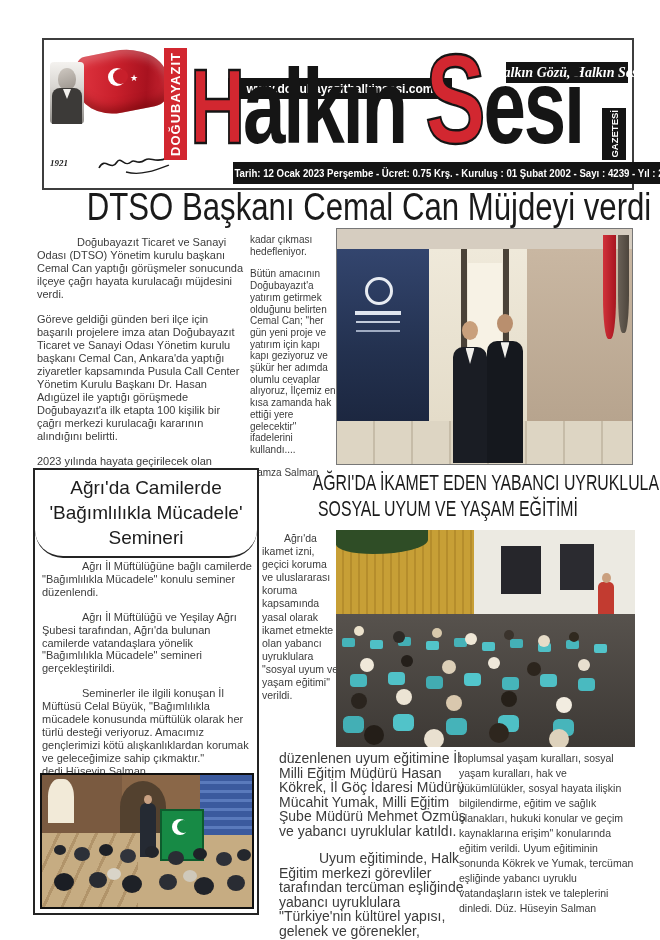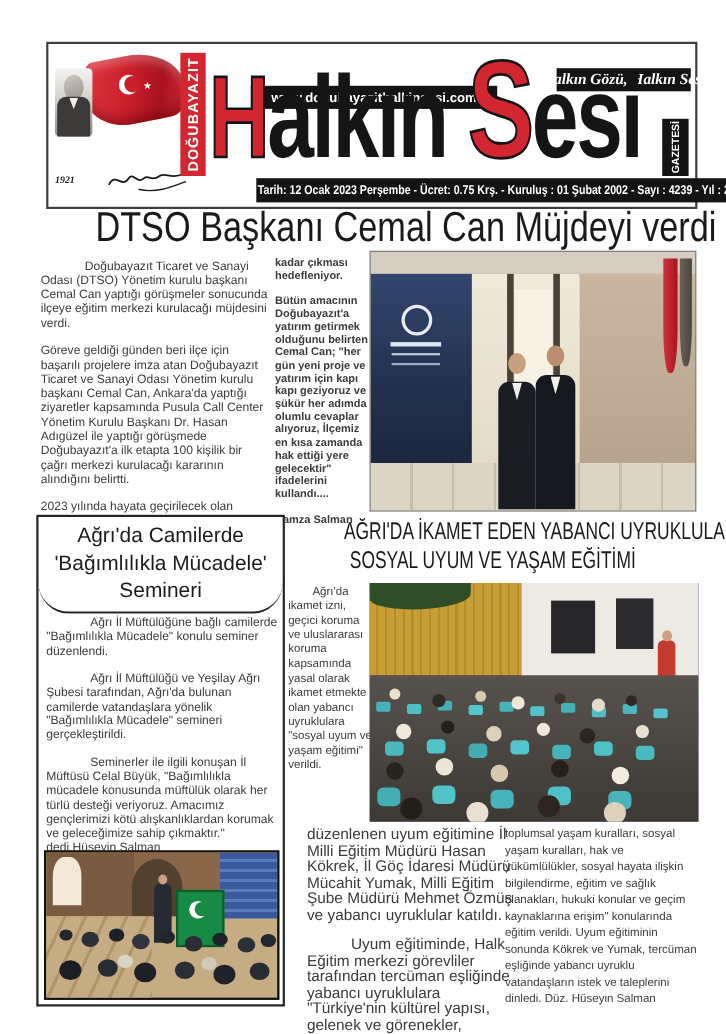--- a/index.html
+++ b/index.html
@@ -48,21 +48,21 @@
   .date-bar span{white-space:nowrap;transform:scaleX(0.84);}
 
   
   .headline-1{position:absolute;left:33px;top:186px;width:597px;margin:0;text-align:center;
               font-size:38px;font-weight:400;color:var(--headline-black,#1a1a1a);white-space:nowrap;
               transform:scaleX(0.82);transform-origin:center;letter-spacing:0px;}
   .body-col{position:absolute;color:var(--body-text,#3b3b3b);}
   .body-col p{margin:0 0 12px 0;}
   .a1c1{left:37px;top:236px;width:208px;font-size:11px;line-height:13px;}
   .a1c1 p:nth-child(1){text-indent:40px;}
-  .a1c2{left:250px;top:234px;width:86px;font-size:10px;line-height:11.7px;font-weight:bold;}
+  .a1c2{left:250px;top:234px;width:86px;font-size:10px;line-height:11.7px;}
   .a1c2 p{margin-bottom:11px;}
 
   .box-seminar{position:absolute;left:33px;top:468px;width:222px;height:443px;border:2px solid #242424;background:#fff;}
   .box-seminar h2{margin:0;padding:5px 2px 6px 2px;min-height:74px;border-bottom:2px solid #242424;
                   text-align:center;font-size:19px;line-height:25px;font-weight:400;color:#1c1c1c;border-radius:28px;}
   .sem-body{position:absolute;left:7px;top:90px;width:210px;font-size:11px;line-height:12.9px;color:var(--body-text,#3b3b3b);}
   .sem-body p{margin:0 0 12px 0;text-indent:40px;}
 
   .headline-uyum{position:absolute;left:260px;top:470px;width:376px;margin:0;text-align:center;
                  font-weight:400;color:#1b1b1b;}
@@ -173,21 +173,21 @@
       <span>GAZETESİ</span>
     </div>
     <div class="date-bar">
       <span>Tarih: 12 Ocak 2023 Perşembe - Ücret: 0.75 Krş. - Kuruluş : 01 Şubat 2002 - Sayı : 4239 - Yıl : 20</span>
     </div>
   </div>
 
   <h1 class="headline-1">DTSO Başkanı Cemal Can Müjdeyi verdi</h1>
 
   <div class="body-col a1c1">
-      <p>Doğubayazıt Ticaret ve Sanayi Odası (DTSO) Yönetim kurulu başkanı Cemal Can yaptığı görüşmeler sonucunda ilçeye eğitim merkezi kurulacağı müjdesini verdi.</p>
+      <p>Doğubayazıt Ticaret ve Sanayi Odası (DTSO) Yönetim kurulu başkanı Cemal Can yaptığı görüşmeler sonucunda ilçeye çağrı hayata kurulacağı müjdesini verdi.</p>
       <p>Göreve geldiği günden beri ilçe için başarılı projelere imza atan Doğubayazıt Ticaret ve Sanayi Odası Yönetim kurulu başkanı Cemal Can, Ankara'da yaptığı ziyaretler kapsamında Pusula Call Center Yönetim Kurulu Başkanı Dr. Hasan Adıgüzel ile yaptığı görüşmede Doğubayazıt'a ilk etapta 100 kişilik bir çağrı merkezi kurulacağı kararının alındığını belirtti.</p>
       <p>2023 yılında hayata geçirilecek olan projede ilk etapta 100 kişilik olarak başlayacak çağrı merkezinin bin kişiye</p>
     </div>
   <div class="body-col a1c2">
       <p>kadar çıkması hedefleniyor.</p>
       <p>Bütün amacının Doğubayazıt'a yatırım getirmek olduğunu belirten Cemal Can; "her gün yeni proje ve yatırım için kapı kapı geziyoruz ve şükür her adımda olumlu cevaplar alıyoruz, İlçemiz en kısa zamanda hak ettiği yere gelecektir" ifadelerini kullandı....</p>
       <p>Hamza  Salman</p>
     </div>
 
   <div class="photo p1">

